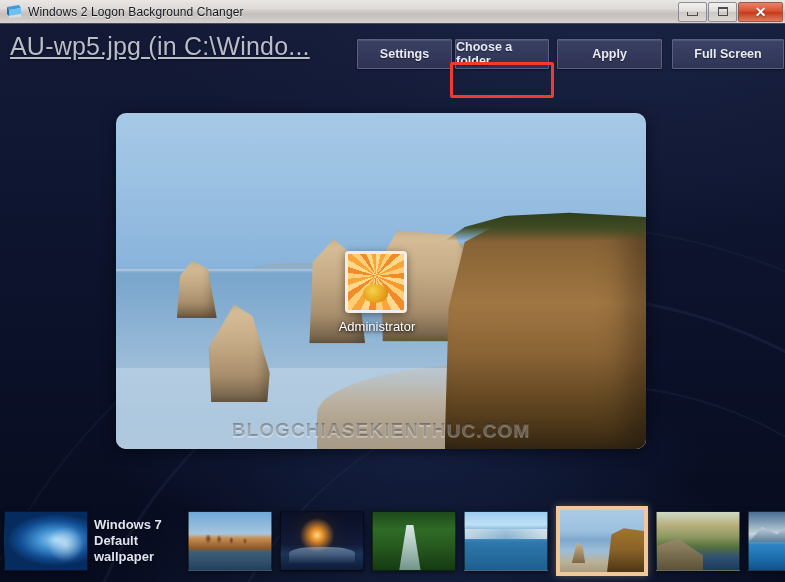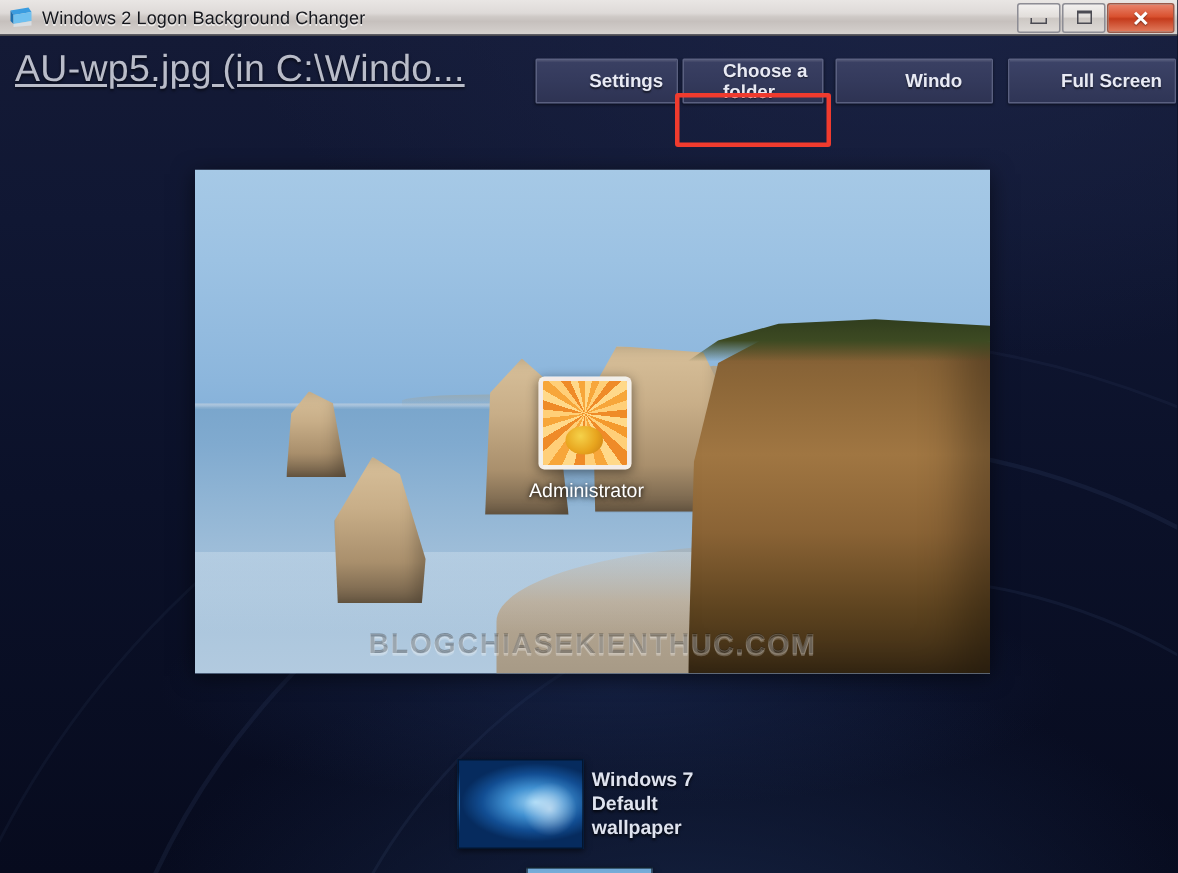--- a/index.html
+++ b/index.html
@@ -109,41 +109,41 @@
     position: absolute; top: 15px; height: 30px;
     background: linear-gradient(to bottom, #3a4063 0%, #343a5c 50%, #2e3353 100%);
     border: 1px solid #5a6080;
     border-radius: 1px;
     color: #e8eaf4;
     font-size: 12.5px; font-weight: bold;
     display: flex; align-items: center; justify-content: center;
     text-shadow: 0 1px 1px rgba(0,0,0,.55);
     box-shadow: inset 0 1px 0 rgba(255,255,255,.10), 0 1px 2px rgba(0,0,0,.5);
     cursor: default;
-    padding-left: 26px;
   }
   #btn-settings     { left: 357px; width: 95px; }
   #btn-choosefolder { left: 455px; width: 94px; }
   #btn-apply        { left: 557px; width: 105px; }
   #btn-fullscreen   { left: 672px; width: 112px;
     background: linear-gradient(to bottom, #3c4368 0%, #363c5e 50%, #2f3556 100%); }
   .redbox {
     position: absolute;
     left: 450px; top: 38px; width: 104px; height: 36px;
     border: 3px solid #f03b2e;
     border-radius: 2px;
     pointer-events: none;
   }
 
   
   .preview {
-    position: absolute; left: 130px; top: 89px;
+    position: absolute; left: 116px; top: 89px;
     width: 530px; height: 336px;
     overflow: hidden;
     box-shadow: 0 2px 14px rgba(0,0,0,.55);
+    border-radius: 10px;
   }
   .pv-sky {
     position: absolute; inset: 0;
     background: linear-gradient(to bottom,
       #a6c9e6 0%, #9cc2e3 18%, #93bbdf 32%, #8cb6dc 42%, #84b0d9 50%);
   }
   .pv-sea {
     position: absolute; left: 0; top: 47%; width: 100%; height: 53%;
     background: linear-gradient(to bottom,
       #7aa6cc 0%, #80aacf 14%, #8fb4d4 34%, #9cbcd8 52%, #a8c4dc 70%, #b2cadf 100%);
@@ -246,21 +246,21 @@
     letter-spacing: 1.1px;
     color: rgba(255,255,255,.10);
     text-shadow: 0 1px 0 rgba(255,255,255,.22), 0 -1px 0 rgba(0,0,0,.35);
     -webkit-text-stroke: .6px rgba(255,255,255,.20);
   }
 
   
   .thumbstrip {
     position: absolute; left: 0; bottom: 0;
     width: 785px; height: 82px;
-    display: flex; align-items: center; flex-direction: column;
+    display: flex; align-items: center;
   }
   .thumb-wrap {
     flex: 0 0 auto;
     display: flex; align-items: center;
     height: 72px;
   }
   .thumb {
     width: 84px; height: 60px;
     margin: 0 4px;
     position: relative;
@@ -360,21 +360,21 @@
     <div class="arc a1"></div>
     <div class="arc a2"></div>
     <div class="arc a3"></div>
     <div class="glowband"></div>
 
     <div class="toolbar">
       <div class="file-label">AU-wp5.jpg (in C:\Windo...</div>
 
       <div class="tb-btn" id="btn-settings">Settings</div>
       <div class="tb-btn" id="btn-choosefolder">Choose a folder</div>
-      <div class="tb-btn" id="btn-apply">Windo</div>
+      <div class="tb-btn" id="btn-apply">Apply</div>
       <div class="tb-btn" id="btn-fullscreen">Full Screen</div>
 
       <div class="redbox"></div>
     </div>
 
     <div class="preview">
       <div class="pv-sky"></div>
       <div class="pv-sea"></div>
       <div class="pv-horizon"></div>
       <div class="pv-farland"></div>

